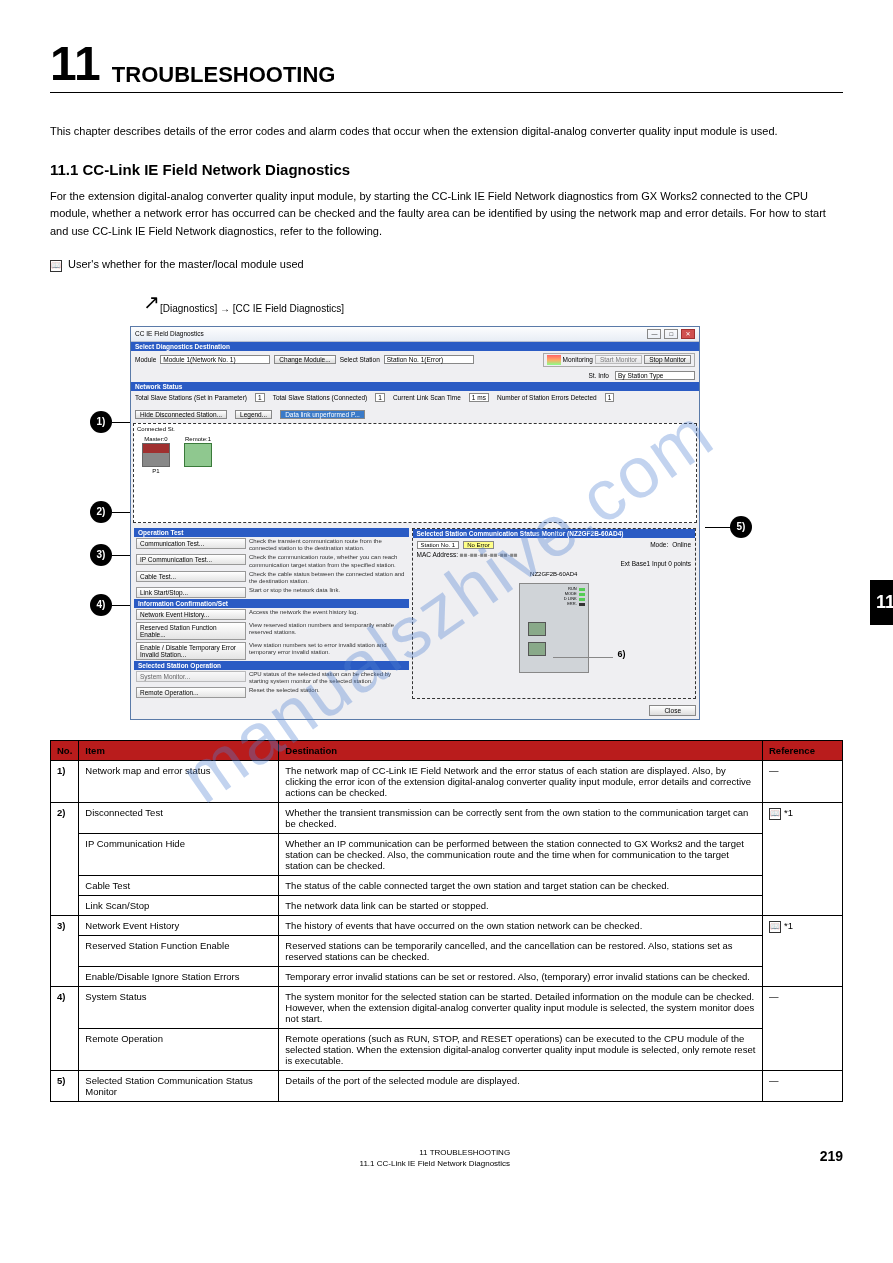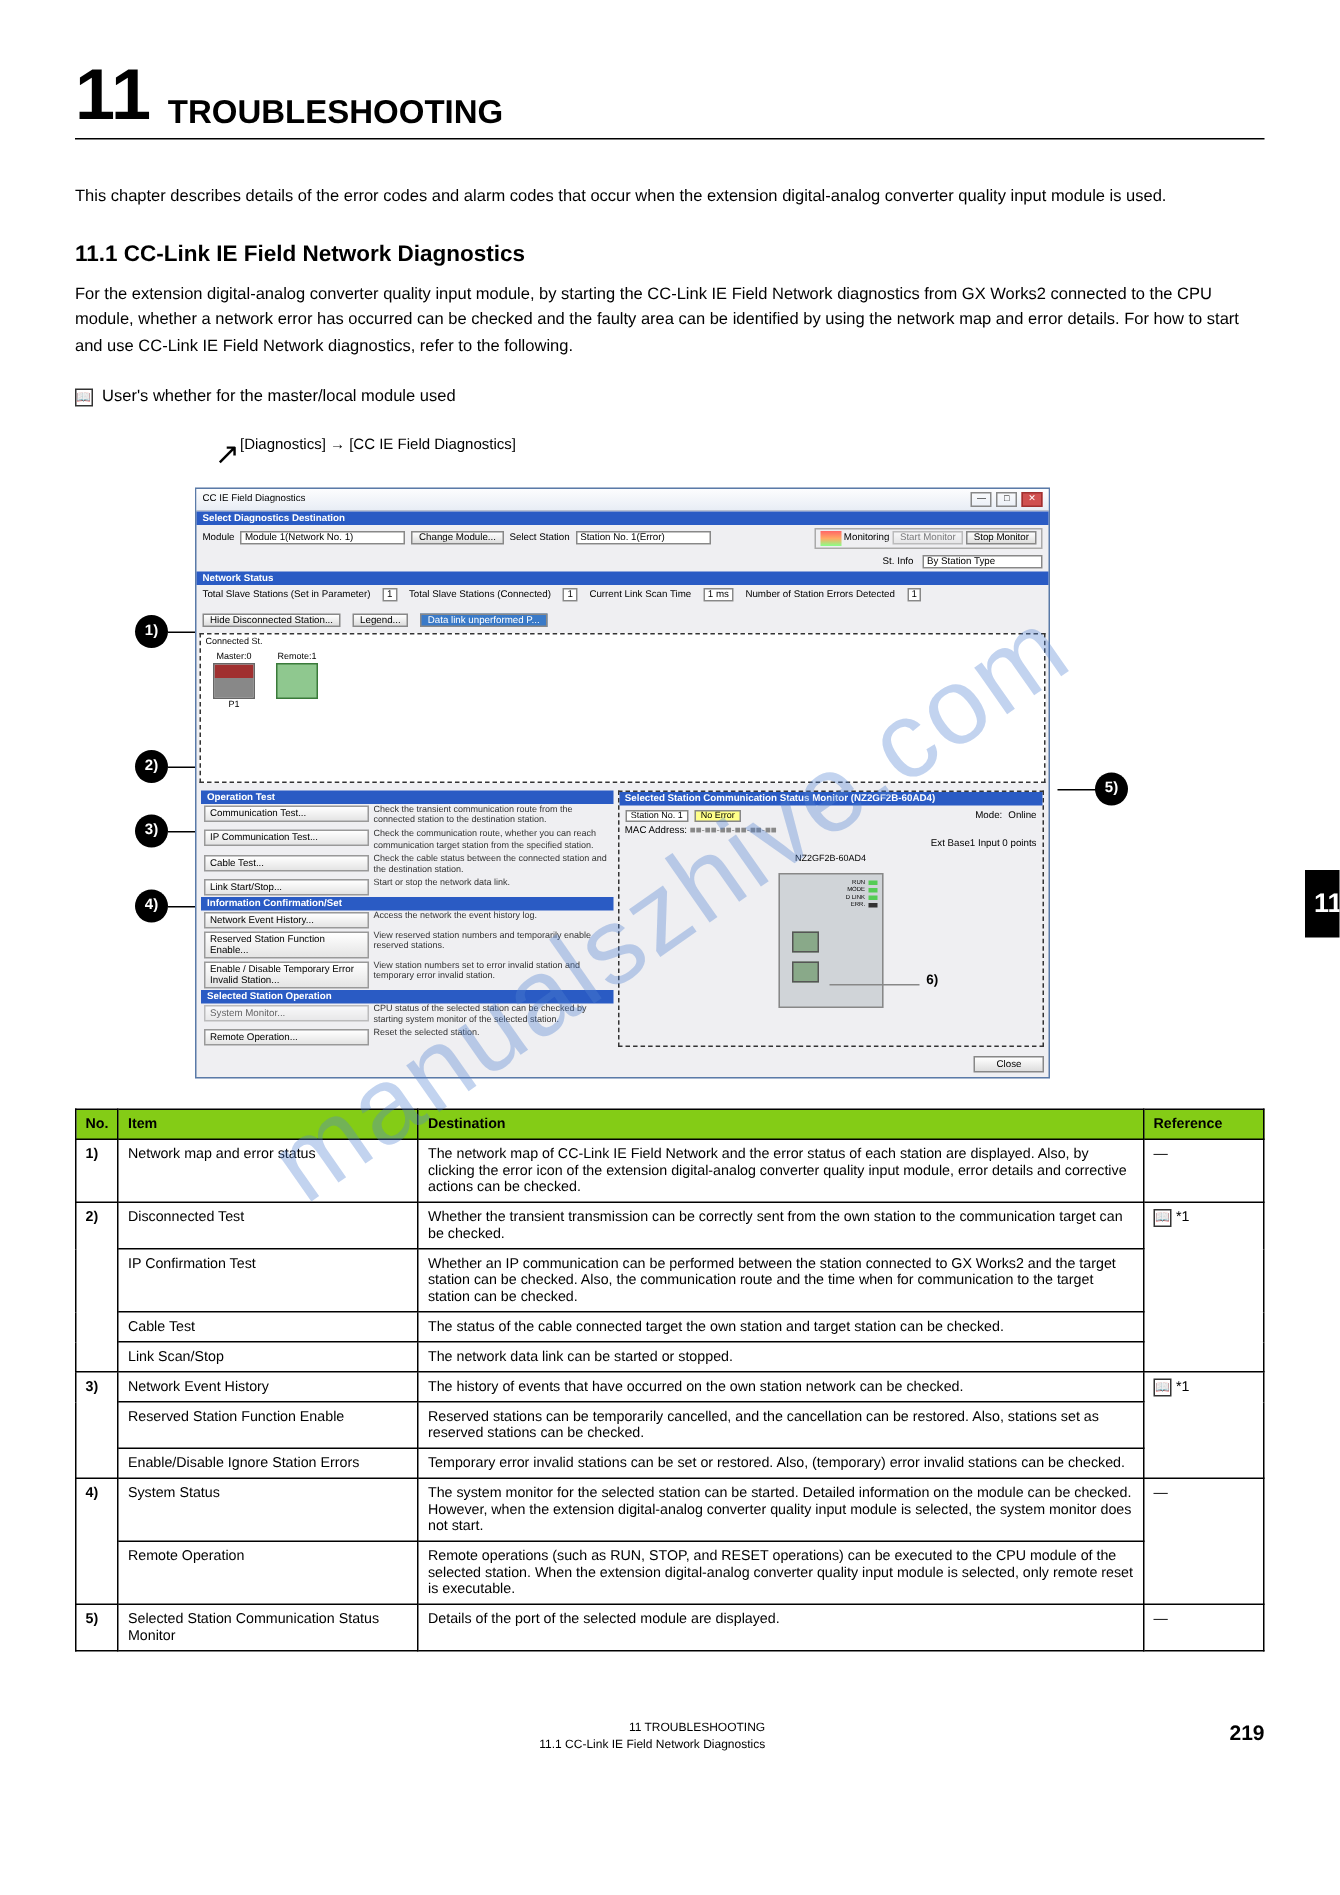--- a/index.html
+++ b/index.html
@@ -72,20 +72,21 @@
   }
   .cursor-icon {
     width: 30px;
     flex-shrink: 0;
     font-size: 20px;
     transform: scaleX(-1);
   }
   .nav-path {
     font-size: 10px;
     line-height: 1.4;
+    margin-top: 12px;
   }
   .screenshot-area {
     position: relative;
     margin: 10px 0 20px 80px;
     width: 640px;
   }
   .shot-window {
     border: 1px solid #5a7aa8;
     background: #efeff2;
     font-size: 6.5px;
@@ -151,21 +152,21 @@
     border-collapse:collapse;
     font-size:9.5px;
     margin-top:8px;
   }
   table.desc-table th, table.desc-table td{
     border:1px solid #000;
     padding:4px 6px;
     vertical-align:top;
     text-align:left;
   }
-  table.desc-table th{background:#84cc16;font-weight:bold}
+  table.desc-table th{background:#b91c1c;font-weight:bold}
   .num-cell{width:28px;text-align:center;font-weight:bold}
   .item-cell{width:200px}
   .ref-cell{width:80px;text-align:center}
   .ref-icon{display:inline-block;width:12px;height:12px;border:1px solid #333;font-size:8px;text-align:center;line-height:10px;margin-right:3px}
   .footer{
     margin-top:40px;
     display:flex;
     justify-content:space-between;
     font-size:10px;
     padding-top:6px;
@@ -387,21 +388,21 @@
         <td>The network map of CC-Link IE Field Network and the error status of each station are displayed. Also, by clicking the error icon of the extension digital-analog converter quality input module, error details and corrective actions can be checked.</td>
         <td class="ref-cell" rowspan="1">—</td>
       </tr>
       <tr>
         <td class="num-cell" rowspan="4">2)</td>
         <td class="item-cell">Disconnected Test</td>
         <td>Whether the transient transmission can be correctly sent from the own station to the communication target can be checked.</td>
         <td class="ref-cell" rowspan="4"><span class="ref-icon">📖</span>*1</td>
       </tr>
       <tr>
-        <td class="item-cell">IP Confirmation Test</td>
+        <td class="item-cell">IP Communication Hide</td>
         <td>Whether an IP communication can be performed between the station connected to GX Works2 and the target station can be checked. Also, the communication route and the time when for communication to the target station can be checked.</td>
       </tr>
       <tr>
         <td class="item-cell">Cable Test</td>
         <td>The status of the cable connected target the own station and target station can be checked.</td>
       </tr>
       <tr>
         <td class="item-cell">Link Scan/Stop</td>
         <td>The network data link can be started or stopped.</td>
       </tr>

